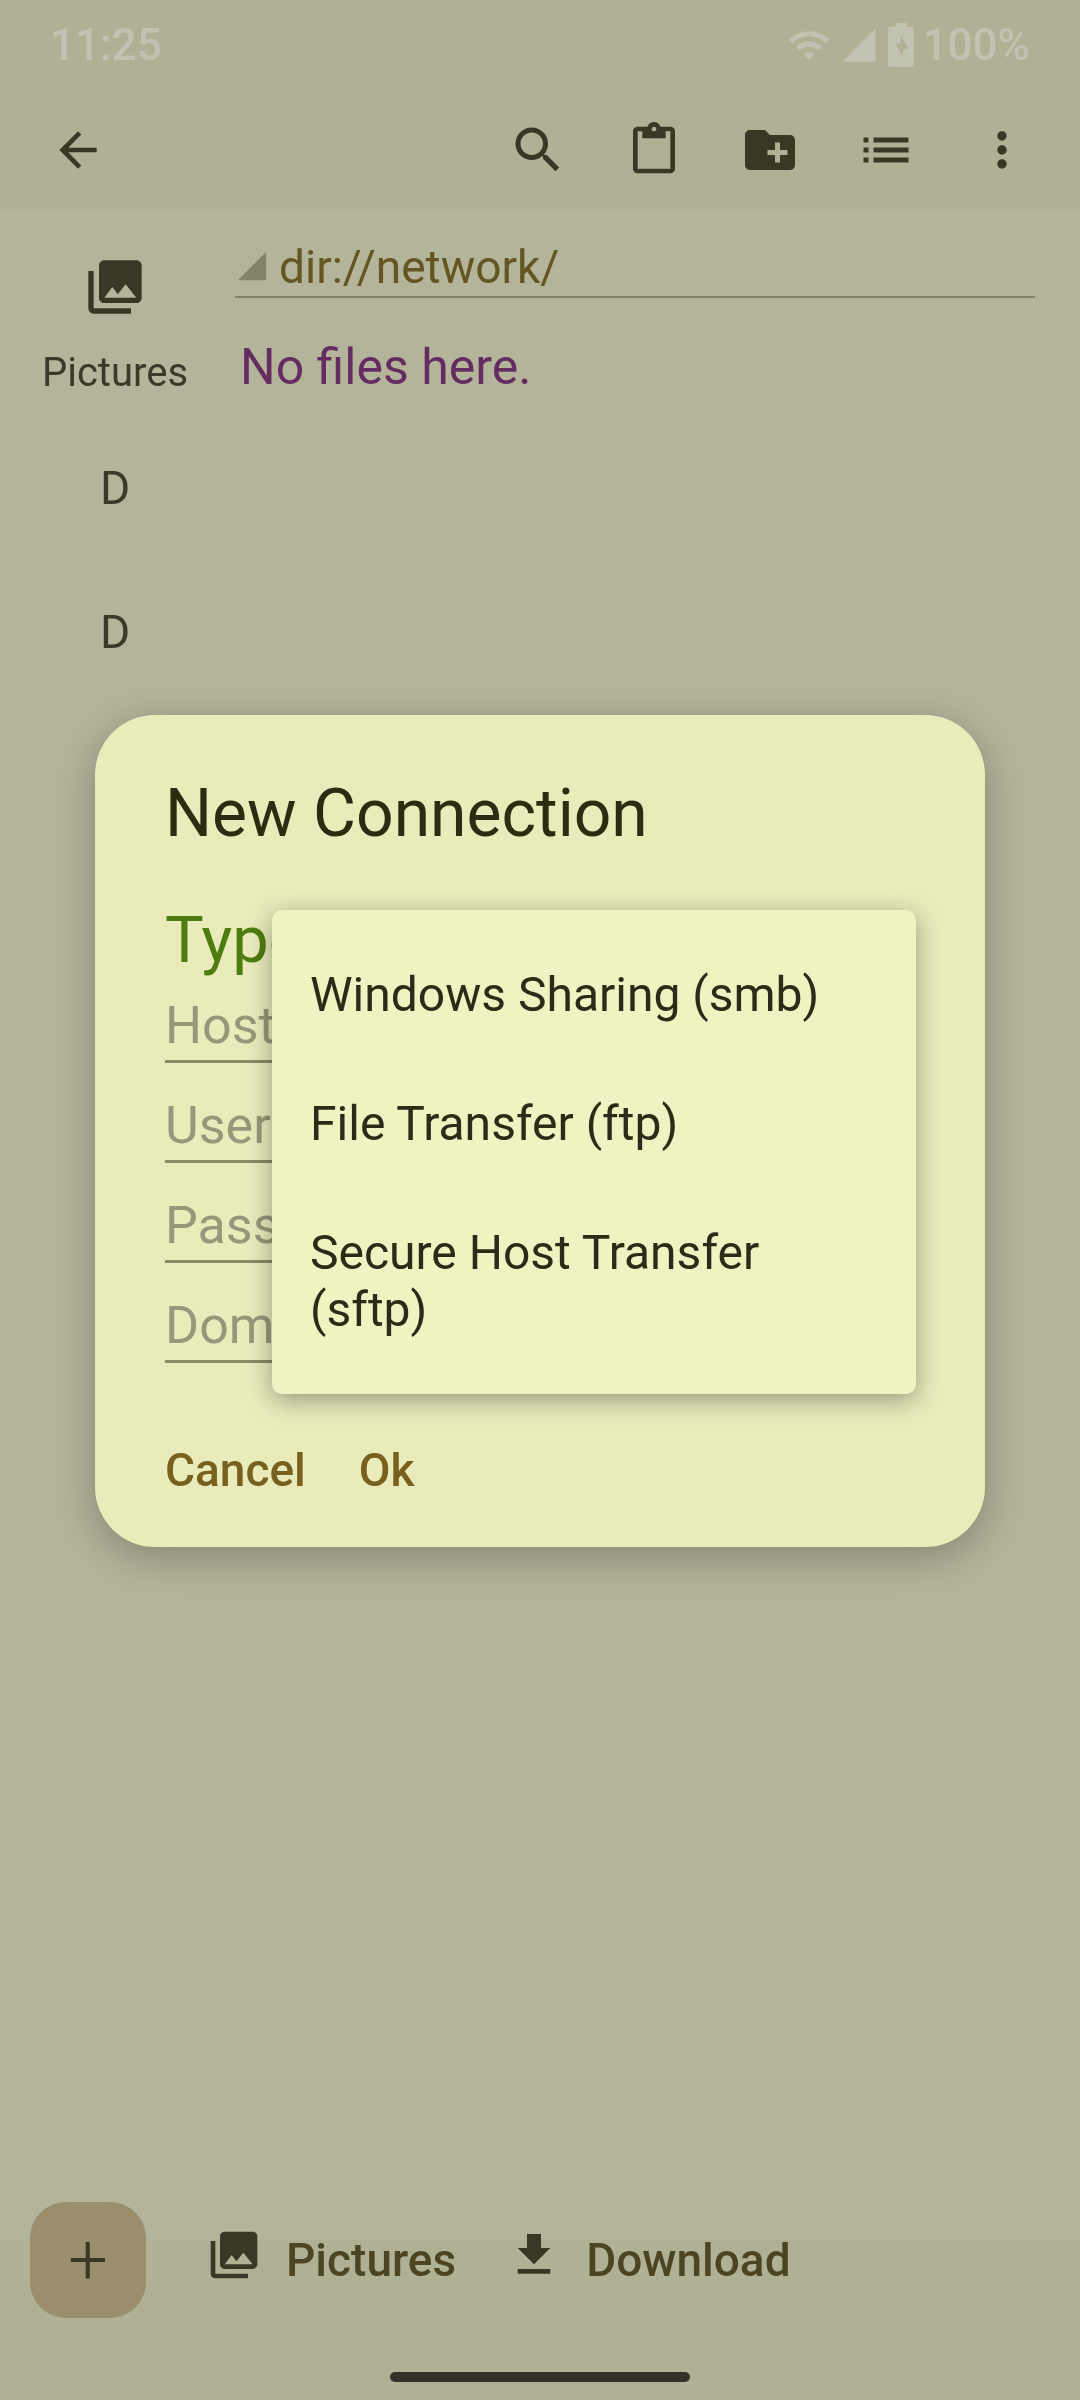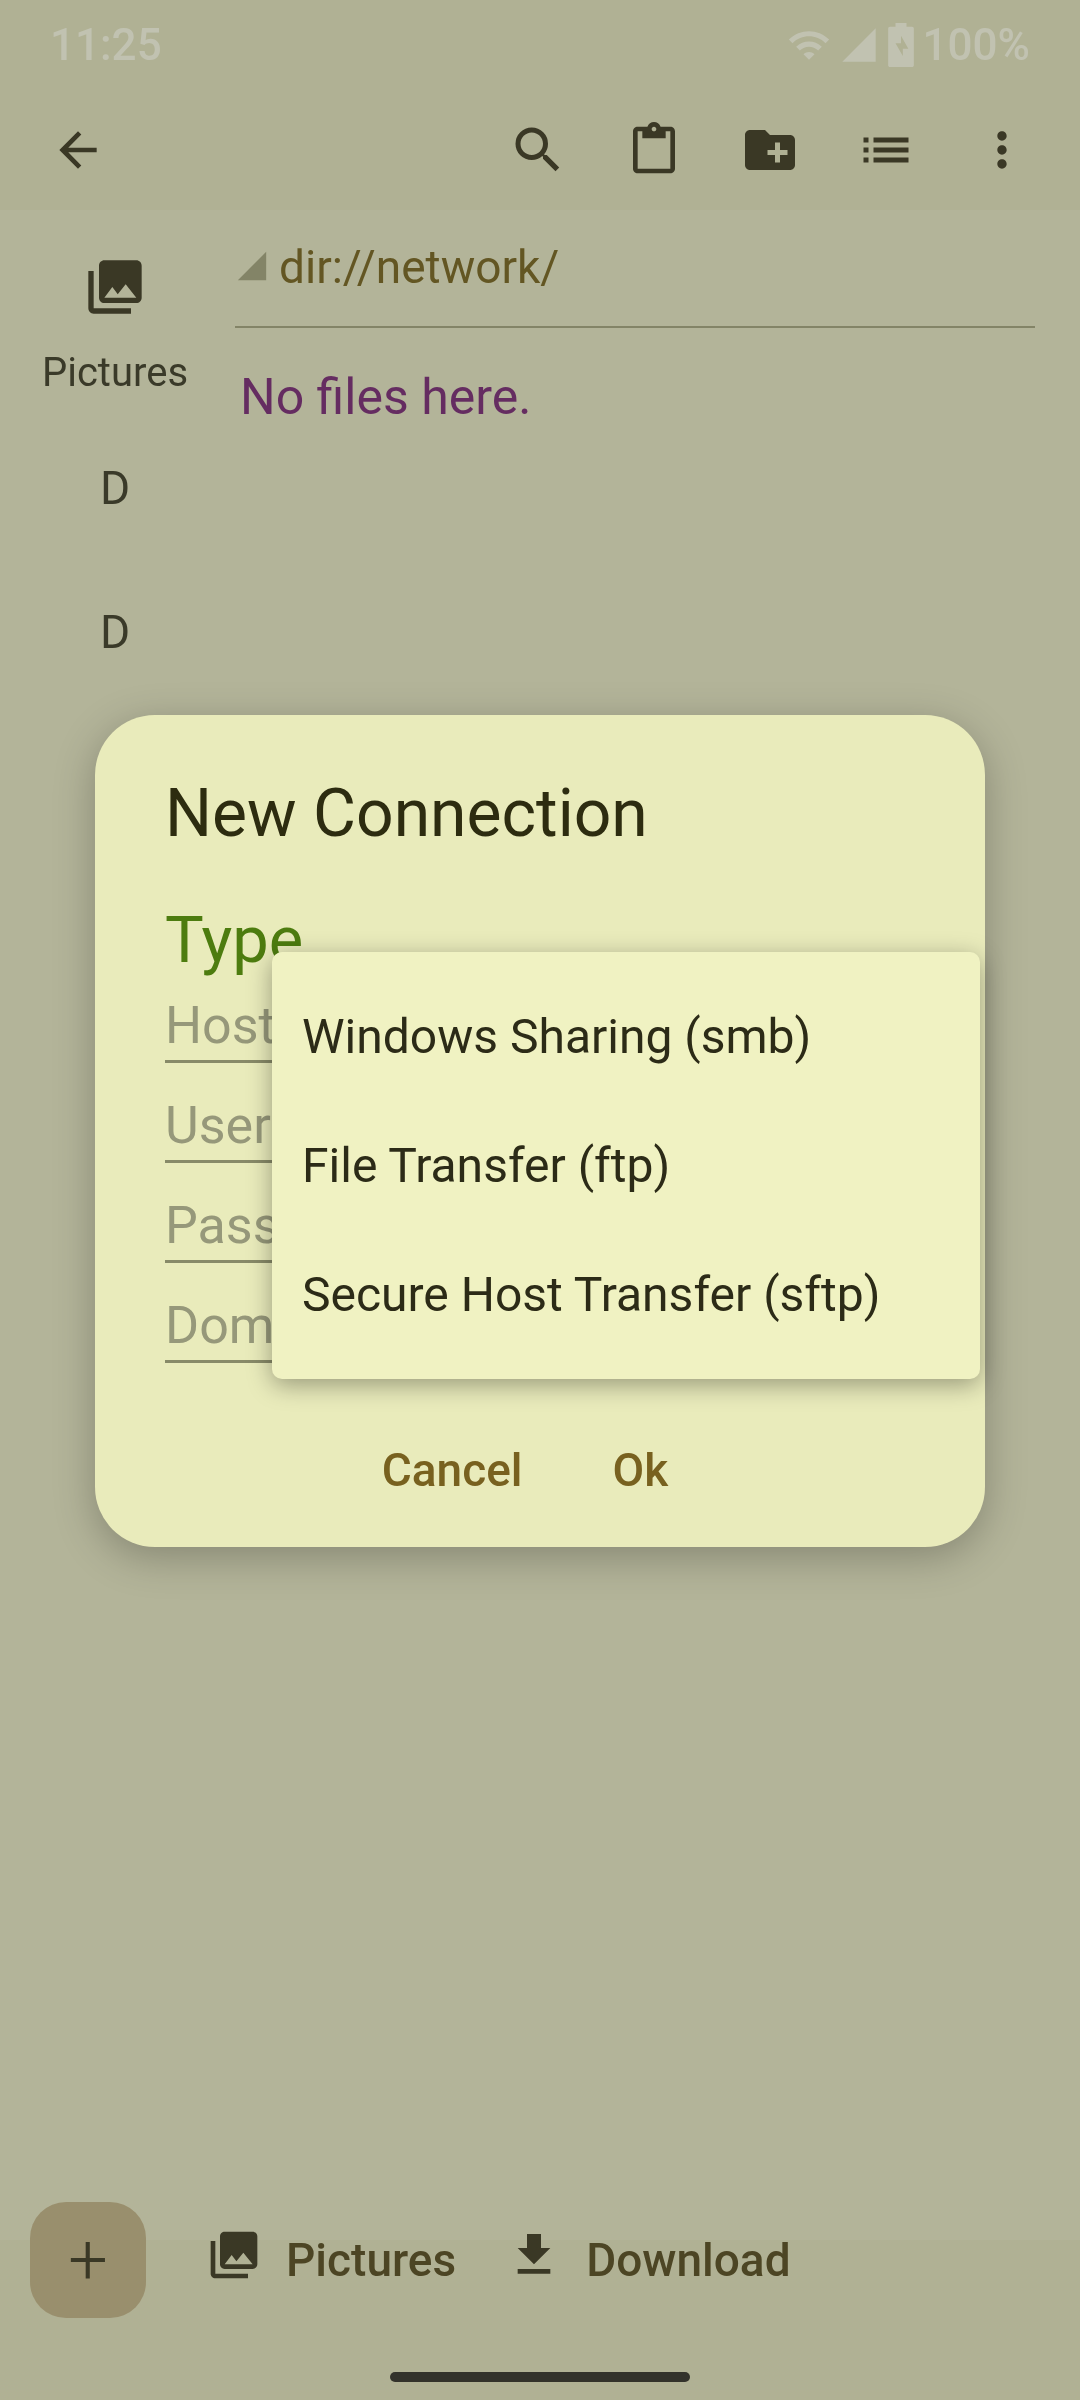--- a/index.html
+++ b/index.html
@@ -65,21 +65,21 @@
     }
 
     .main-panel {
       flex: 1;
       padding: 30px 40px 30px 0;
       position: relative;
     }
     .path-row {
       display: flex; align-items: center; gap: 10px;
       border-bottom: 2px solid #9fa07e;
-      padding-bottom: 32px;
+      padding-bottom: 2px;
       margin-left: 5px;
       margin-right: 5px;
     }
     .path-row svg { fill: #9fa07e; }
     .path-row span { font-size: 46px; color: #6e5a16; }
     .no-files {
       font-size: 50px; color: #701a75;
       margin-top: 40px; margin-left: 10px;
     }
 
@@ -163,39 +163,39 @@
       background: transparent;
       font-size: 52px;
       color: #2f2e1e;
       padding: 18px 0 10px 0;
       margin-bottom: 20px;
       width: 100%;
       height: 80px;
     }
     .input-field::placeholder { color: #96987a; }
     .dialog-actions {
-      display: flex; justify-content: center; gap: 90px;
+      display: flex; justify-content: flex-start; gap: 53px;
       margin-top: 60px;
       padding-right: 30px;
     }
     .dialog-actions button {
       border: none; background: none;
       font-size: 46px; font-weight: 500;
       color: #78611f;
     }
 
     
     .dropdown-popup {
       position: absolute;
-      top: 952px; left: 272px;
-      width: 708px;
+      top: 910px; left: 272px;
+      width: 644px;
       background: #f0f2c2;
       border-radius: 10px;
       box-shadow: 0 6px 24px rgba(0,0,0,0.35);
-      padding: 20px 0;
+      padding: 20px 8px;
     }
     .dropdown-item {
       padding: 36px 30px;
       font-size: 48px;
       color: #2c2b17;
     }
   </style>
 </head>
 <body>
 

